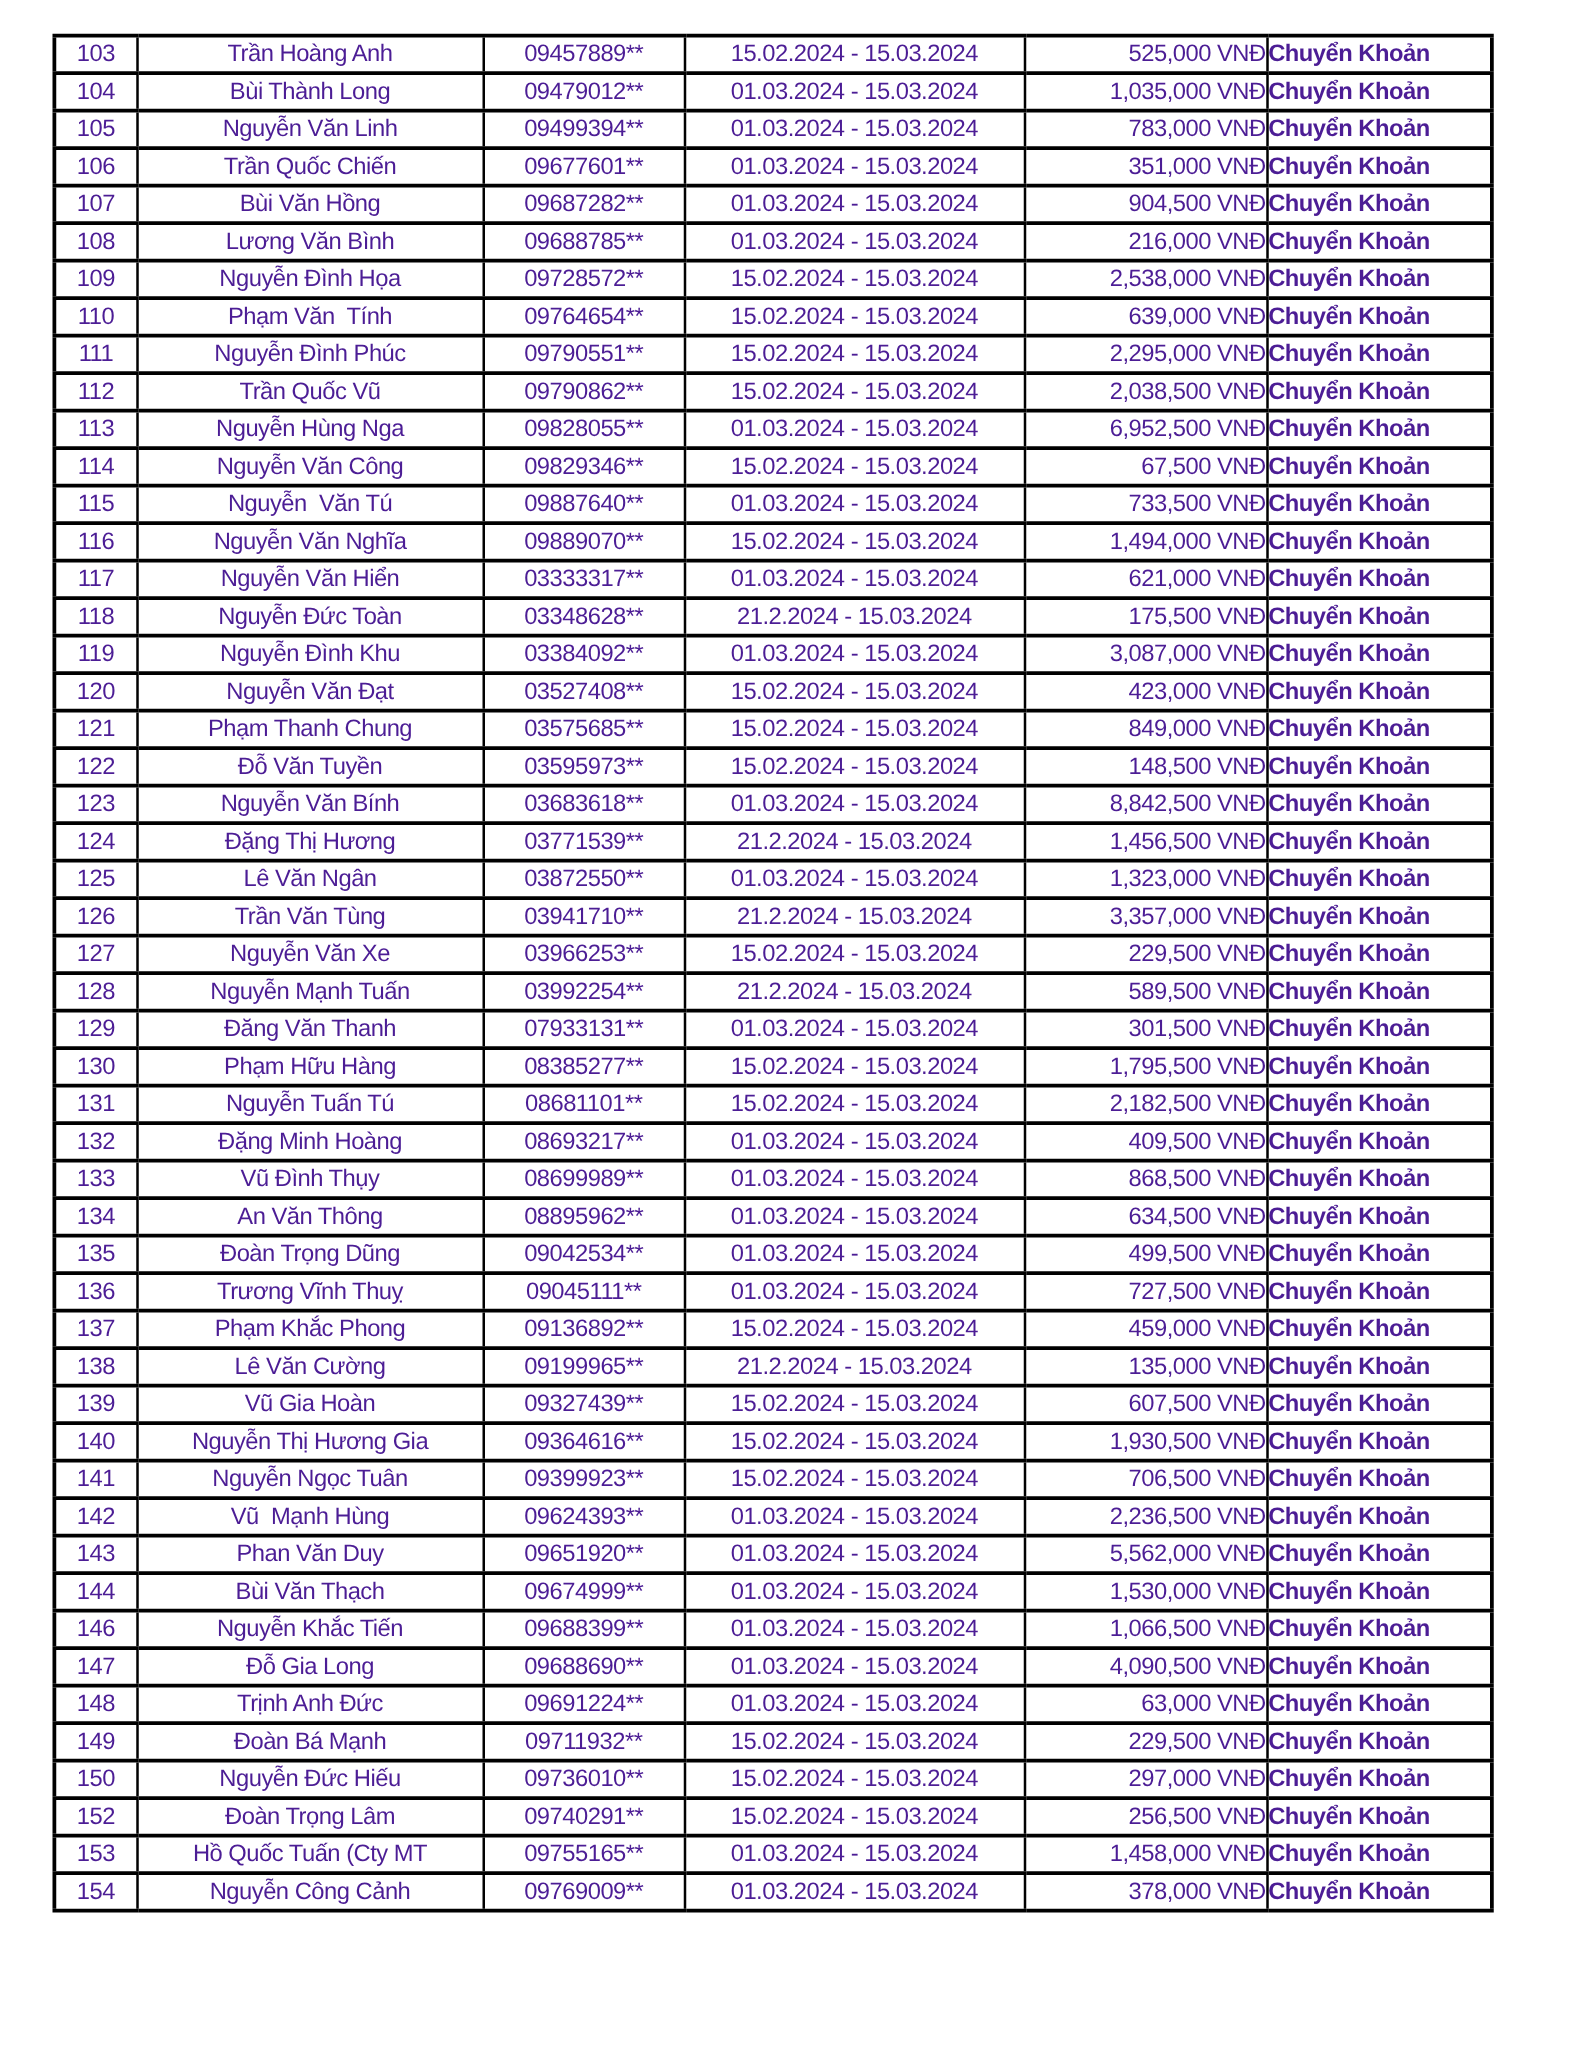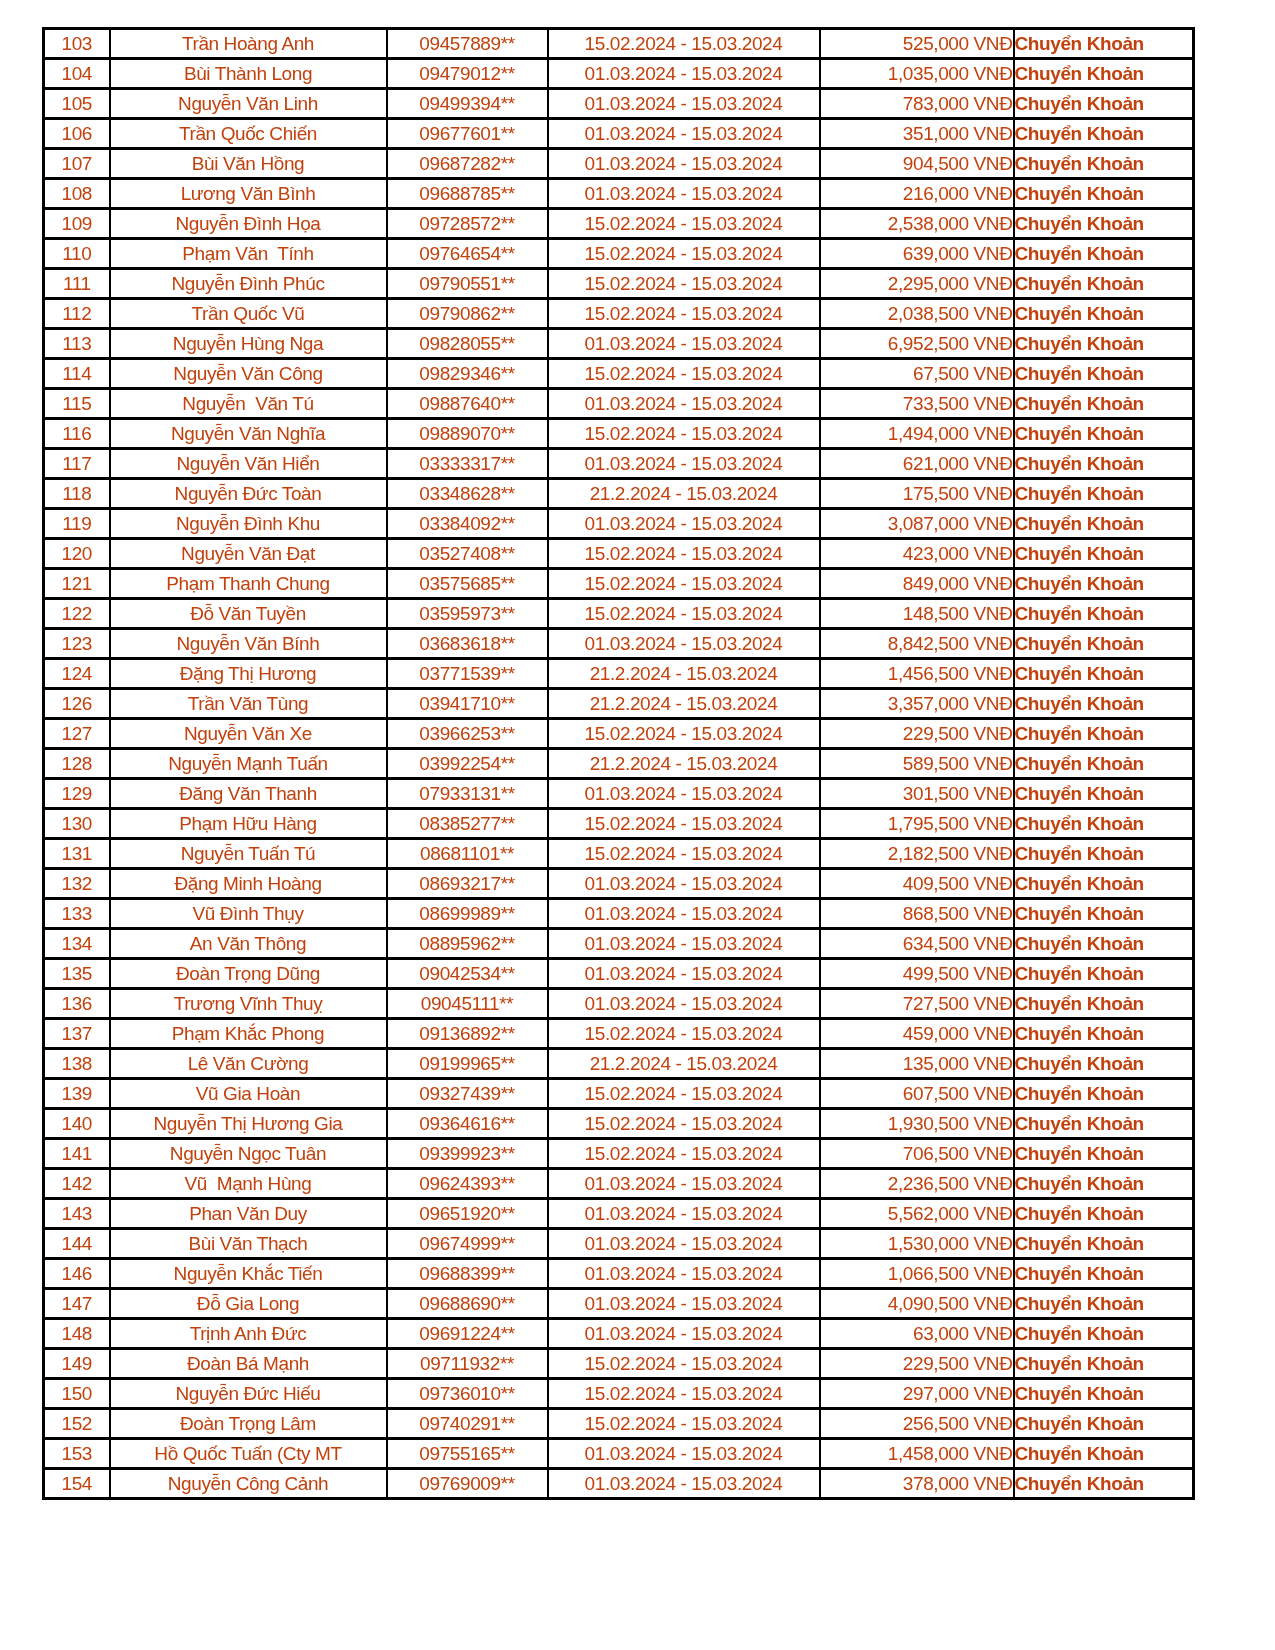--- a/index.html
+++ b/index.html
@@ -7,21 +7,21 @@
     padding: 0;
     background: #ffffff;
   }
   .page {
     position: relative;
     width: 1275px;
     height: 1650px;
     background: #ffffff;
     overflow: hidden;
     font-family: "Liberation Sans", sans-serif;
-    color: #c2410c;
+    color: #4c1d95;
   }
   table.payment-table {
     position: absolute;
     left: 42px;
     top: 27px;
     width: 1150px;
     border-collapse: collapse;
     table-layout: fixed;
     border: 3px solid #000000;
   }
@@ -230,20 +230,28 @@
         </tr>
         <tr>
           <td class="col-no">124</td>
           <td class="col-name">Đặng Thị Hương</td>
           <td class="col-phone">03771539**</td>
           <td class="col-period">21.2.2024 - 15.03.2024</td>
           <td class="col-amount">1,456,500 VNĐ</td>
           <td class="col-method">Chuyển Khoản</td>
         </tr>
         <tr>
+          <td class="col-no">125</td>
+          <td class="col-name">Lê Văn Ngân</td>
+          <td class="col-phone">03872550**</td>
+          <td class="col-period">01.03.2024 - 15.03.2024</td>
+          <td class="col-amount">1,323,000 VNĐ</td>
+          <td class="col-method">Chuyển Khoản</td>
+        </tr>
+        <tr>
           <td class="col-no">126</td>
           <td class="col-name">Trần Văn Tùng</td>
           <td class="col-phone">03941710**</td>
           <td class="col-period">21.2.2024 - 15.03.2024</td>
           <td class="col-amount">3,357,000 VNĐ</td>
           <td class="col-method">Chuyển Khoản</td>
         </tr>
         <tr>
           <td class="col-no">127</td>
           <td class="col-name">Nguyễn Văn Xe</td>

